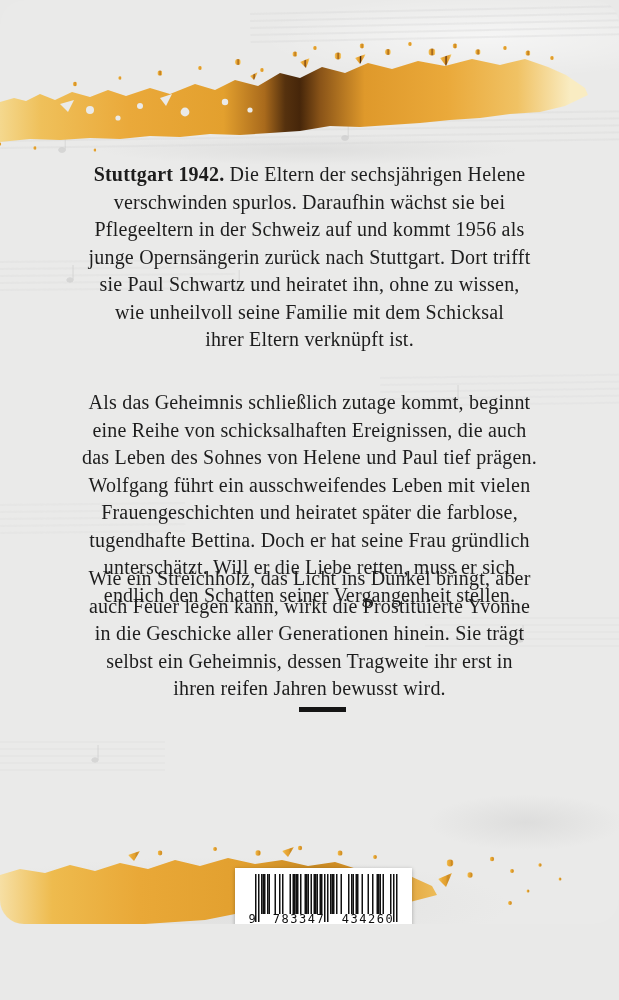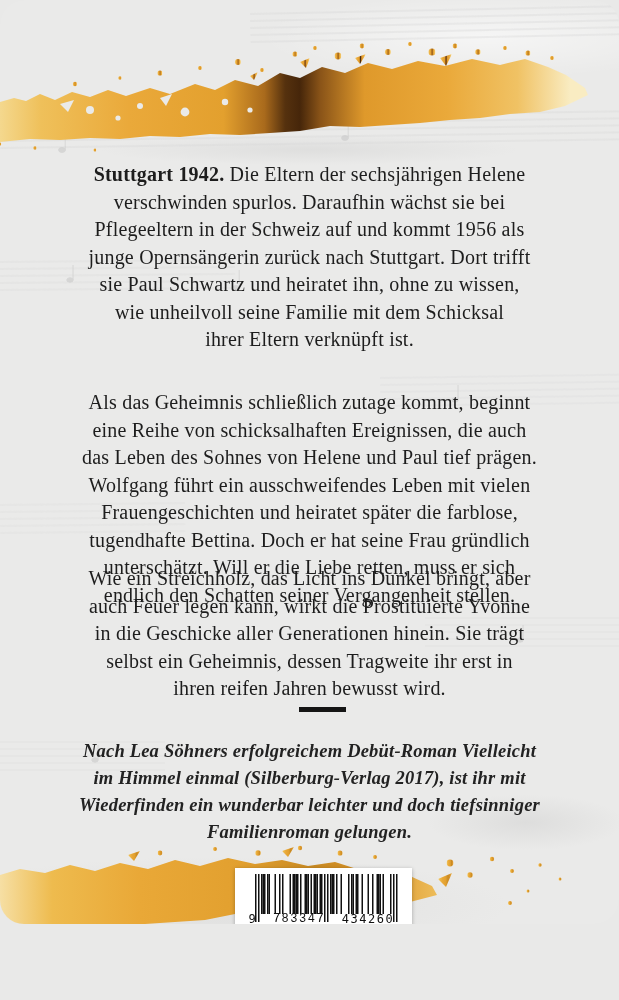--- a/index.html
+++ b/index.html
@@ -77,21 +77,21 @@
   .bc-digit {
     position: absolute;
     top: 44px;
     font-family: "DejaVu Sans Mono", monospace;
     font-size: 12px;
     color: #111;
     letter-spacing: 1.5px;
     text-align: center;
   }
   .bc-d0 { left: 12px; width: 10px; letter-spacing: 0; }
-  .bc-d1 { left: 33px; width: 62px; font-family: Liberation Mono, monospace; }
+  .bc-d1 { left: 33px; width: 62px; }
   .bc-d2 { left: 102px; width: 62px; }
 </style>
 </head>
 <body>
 
 <div class="cover">
 
   <svg class="bg-music" width="619" height="1000" viewBox="0 0 619 1000">
     <g stroke="#d9d9d9" stroke-width="1" fill="none" opacity="0.75">
       <g transform="translate(250,14) rotate(-1.2)">
@@ -294,24 +294,20 @@
 endlich den Schatten seiner Vergangenheit stellen.</p>
 
   <p class="para p3">Wie ein Streichholz, das Licht ins Dunkel bringt, aber
 auch Feuer legen kann, wirkt die Prostituierte Yvonne
 in die Geschicke aller Generationen hinein. Sie trägt
 selbst ein Geheimnis, dessen Tragweite ihr erst in
 ihren reifen Jahren bewusst wird.</p>
 
   <div class="divider"></div>
 
-  <p class="para note">Nach Lea Söhners erfolgreichem Debüt-Roman Vielleicht
-im Himmel einmal (Silberburg-Verlag 2017), ist ihr mit
-Wiederfinden ein wunderbar leichter und doch tiefsinniger
-Familienroman gelungen.</p>
 
   <div class="barcode-box">
     <svg class="bars" id="bars-svg" width="153" height="50" viewBox="0 0 153 50">
         <rect x="8" y="0" width="1.5" height="48" fill="#111"></rect>
         <rect x="11" y="0" width="1.5" height="48" fill="#111"></rect>
         <rect x="14" y="0" width="1.5" height="40" fill="#111"></rect>
         <rect x="15.5" y="0" width="1.5" height="40" fill="#111"></rect>
         <rect x="17" y="0" width="1.5" height="40" fill="#111"></rect>
         <rect x="20" y="0" width="1.5" height="40" fill="#111"></rect>
         <rect x="21.5" y="0" width="1.5" height="40" fill="#111"></rect>

